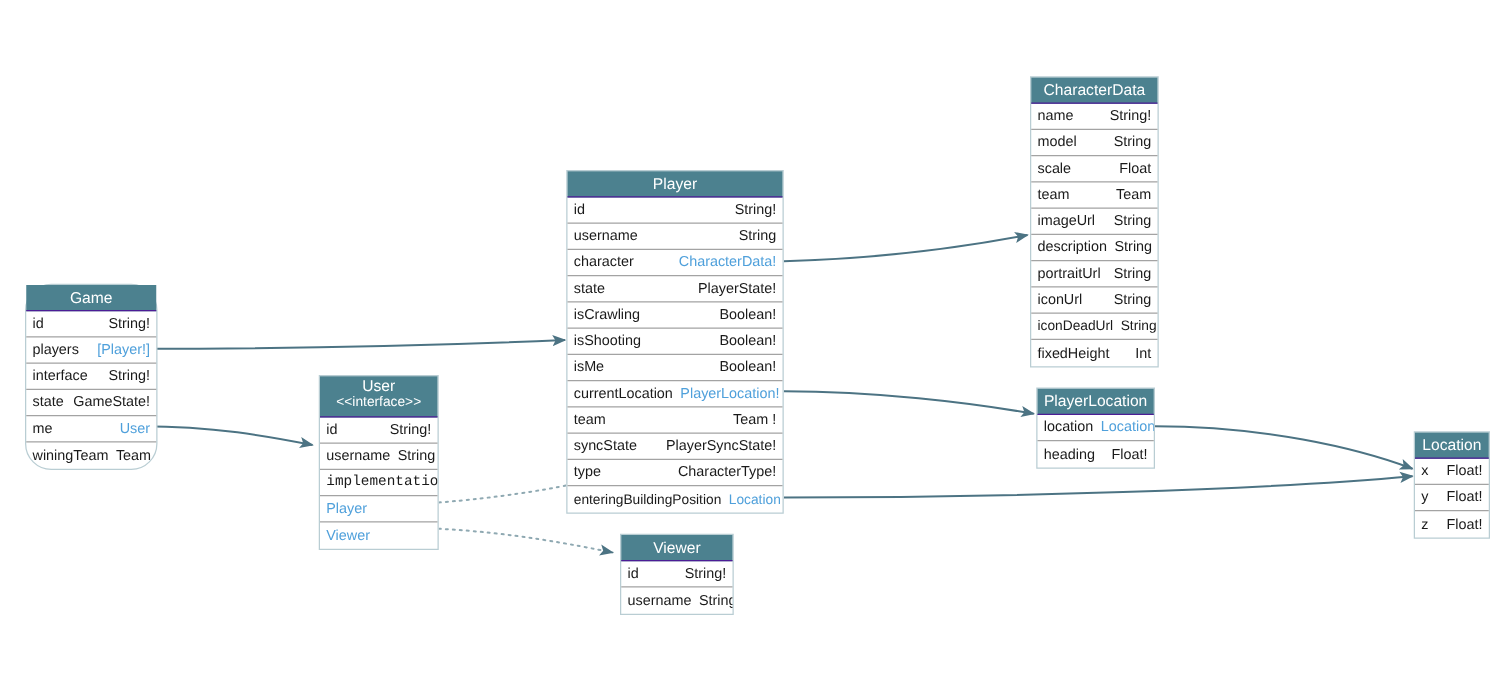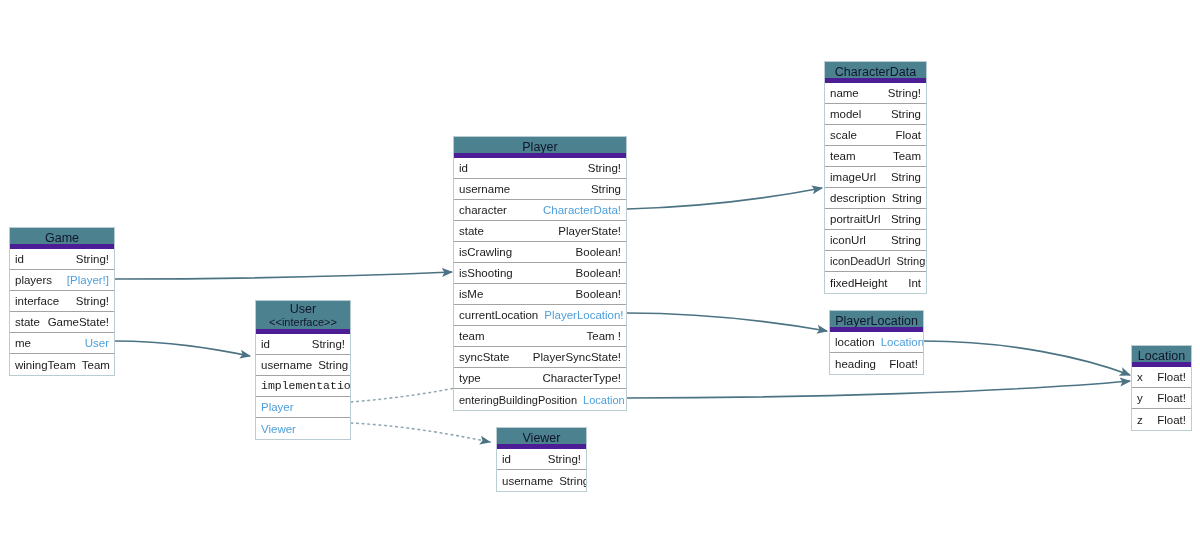--- a/index.html
+++ b/index.html
@@ -35,26 +35,26 @@
     box-sizing: border-box;
     border: 1px solid #b9cdd3;
     background: #ffffff;
     font-size: 11.5px;
     color: #1a1a1a;
   }
 
   .entity-header {
     box-sizing: border-box;
     background: #4c818f;
-    color: #0f172a;
+    color: #ffffff;
     text-align: center;
     font-size: 12.5px;
     line-height: 20px;
     height: 21px;
-    border-bottom: 5px solid #4c1d95;
+    border-bottom: 1px solid #4c1d95;
     white-space: nowrap;
     overflow: hidden;
   }
   .entity-header.two-line {
     height: 33px;
     line-height: 1.05;
     padding-top: 2px;
     font-size: 12.5px;
   }
   .entity-header .sub {
@@ -120,21 +120,21 @@
 
     <path d="M 627,398 C 800,398 1010,392 1130,381" fill="none" stroke="#4c7383" stroke-width="1.6" marker-end="url(#arrowSolid)"></path>
 
     <path d="M 924,341 C 1010,341 1085,358 1130,375" fill="none" stroke="#4c7383" stroke-width="1.6" marker-end="url(#arrowSolid)"></path>
 
     <path d="M 351,402 C 400,398 435,392 455,388" fill="none" stroke="#8fa9b2" stroke-width="1.6" stroke-dasharray="1.6 4" stroke-linecap="round"></path>
 
     <path d="M 351,423 C 410,426 460,436 490,442" fill="none" stroke="#8fa9b2" stroke-width="1.6" stroke-dasharray="1.6 4" stroke-linecap="round" marker-end="url(#arrowDot)"></path>
   </svg>
 
-  <div class="entity" style="left:9px; top:227px; width:106px;">
+  <div class="entity" style="left:20px; top:227px; width:106px;border-radius:21px;">
     <div class="entity-header">Game</div>
     <div class="row">
       <span class="fname">id</span>
       <span class="ftype">String!</span>
     </div>
     <div class="row">
       <span class="fname">players</span>
       <span class="ftype link">[Player!]</span>
     </div>
     <div class="row">

